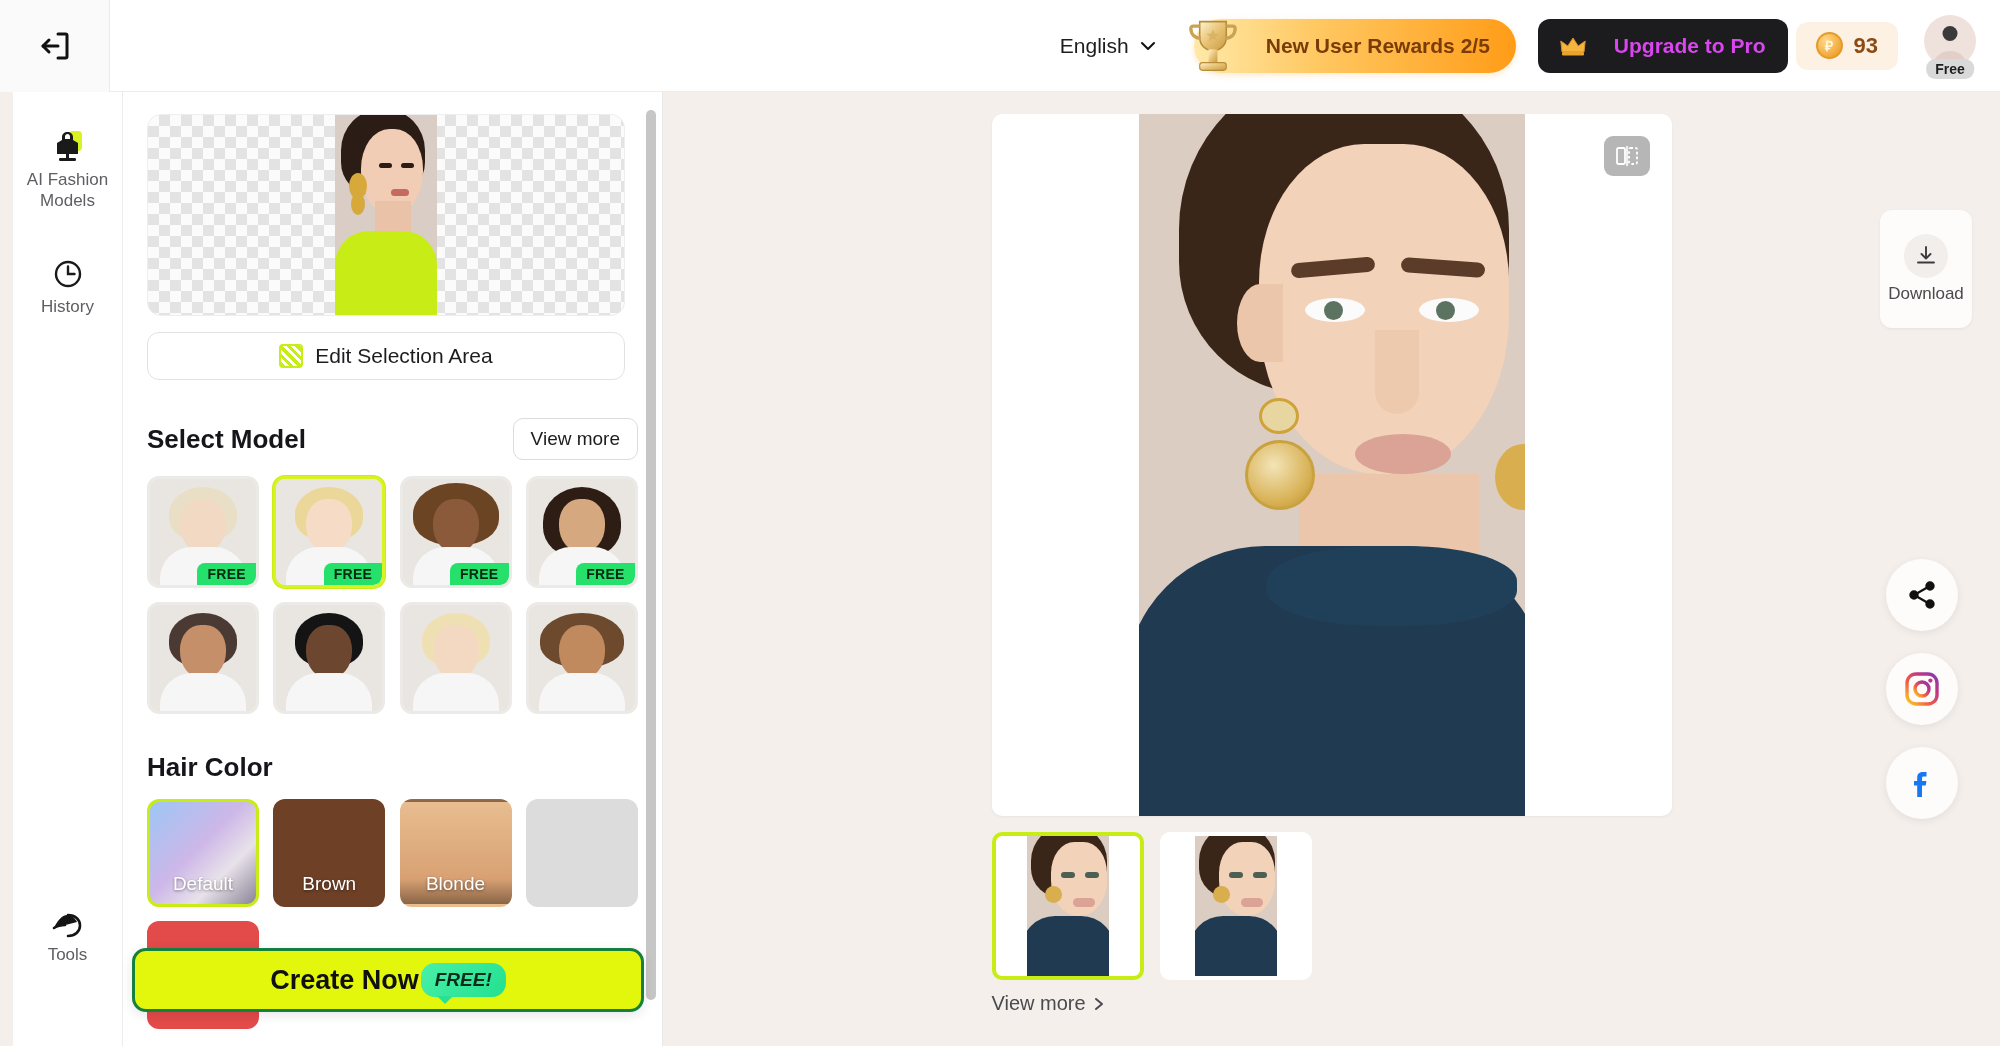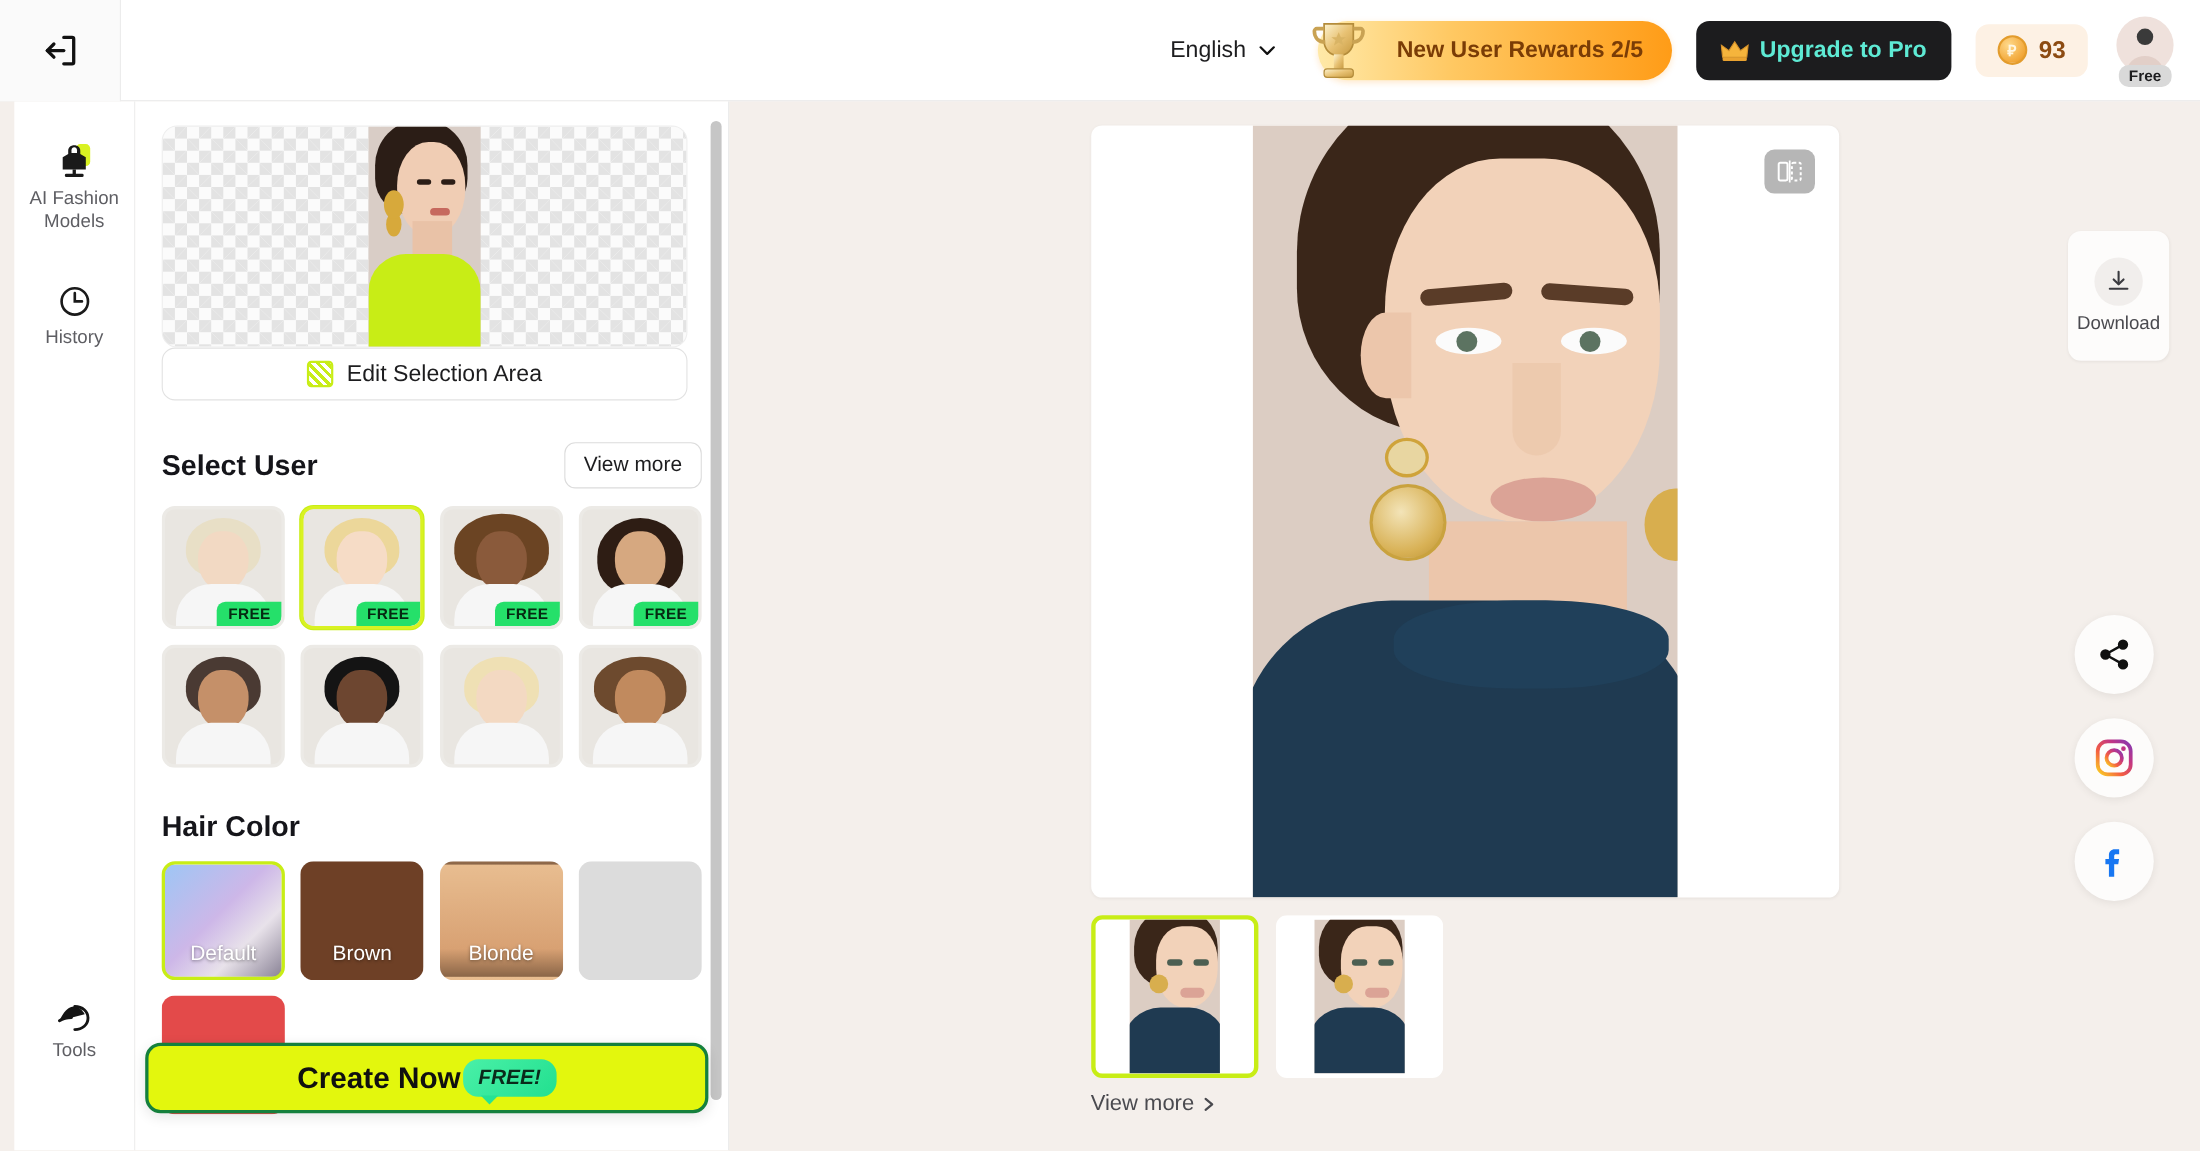--- a/index.html
+++ b/index.html
@@ -48,23 +48,23 @@
     cursor: pointer; margin-right: 22px;
     box-shadow: 0 2px 6px rgba(255,150,20,.22);
     white-space: nowrap;
   }
   .trophy {
     position: absolute; left: -10px; top: 50%; transform: translateY(-50%);
     width: 58px; height: 62px;
   }
   .upgrade-btn {
     height: 54px; background: #1c1c1e; border-radius: 12px;
-    display: flex; align-items: center; gap: 10px;
-    padding: 0 22px; color: #5eead4; font-size: 21px; font-weight: bold;
-    cursor: pointer; margin-right: 22px; white-space: nowrap;
+    display: flex; align-items: center; gap: 28px;
+    padding: 0 22px; color: #d946ef; font-size: 21px; font-weight: bold;
+    cursor: pointer; margin-right: 8px; white-space: nowrap;
   }
   .crown { width: 26px; height: 22px; display:block; }
 
   .credits {
     height: 48px; background: #fdf1e4; border-radius: 12px;
     display: flex; align-items: center; gap: 11px;
     padding: 0 20px; margin-right: 24px; cursor: pointer;
   }
   .coin {
     width: 27px; height: 27px; border-radius: 50%;
@@ -151,21 +151,21 @@
   .pv-hair { position:absolute; left:6px; top:-6px; width:84px; height:86px; border-radius:48% 48% 38% 38%; background:#2b1d16; }
   .pv-face { position:absolute; left:26px; top:14px; width:62px; height:86px; border-radius:46% 46% 50% 50%; background:#f0cdb4; }
   .pv-neck { position:absolute; left:40px; top:86px; width:36px; height:34px; background:#e9c2a7; }
   .pv-shirt { position:absolute; left:0; bottom:0; width:102px; height:86px; background:#c8ed16; border-radius:34px 34px 0 0; }
   .pv-ear { position:absolute; left:14px; top:58px; width:18px; height:26px; border-radius:50%; background:#d7a93b; box-shadow: 0 18px 0 -2px #d7a93b; }
   .pv-eye1 { position:absolute; left:44px; top:48px; width:13px; height:5px; border-radius:3px; background:#2b1d16; }
   .pv-eye2 { position:absolute; left:66px; top:48px; width:13px; height:5px; border-radius:3px; background:#2b1d16; }
   .pv-lip { position:absolute; left:56px; top:74px; width:18px; height:7px; border-radius:4px; background:#c6695e; }
 
   .edit-sel-btn {
-    width: 478px; height: 48px;
+    margin-top: 16px; width: 478px; height: 48px;
     border: 1px solid #e2e2e2; border-radius: 12px; background: #fff;
     display: flex; align-items: center; justify-content: center; gap: 12px;
     font-size: 21px; color: #1d1d1f; cursor: pointer;
   }
   .hatch-icon {
     width: 24px; height: 24px; border: 2px solid #c8ed16; border-radius: 4px;
     background: repeating-linear-gradient(45deg, #c8ed16 0 3px, #ffffff 3px 6px);
   }
 
   .sec-head {
@@ -424,21 +424,21 @@
               <div class="pv-shirt"></div>
           </div>
         </div>
 
         <div class="edit-sel-btn">
           <span class="hatch-icon"></span>
           <span>Edit Selection Area</span>
         </div>
 
         <div class="sec-head">
-          <div class="sec-title">Select User</div>
+          <div class="sec-title">Select Model</div>
           <div class="view-more-btn">View more</div>
         </div>
 
         <div class="model-grid">
           <div class="model-card">
             <div class="mc-bg"></div>
             <div class="mc-hair" style="background:#e8dfc6"></div>
             <div class="mc-face" style="background:#f2d9c3"></div>
             <div class="mc-body"></div>
             <span class="free-tag">FREE</span>

